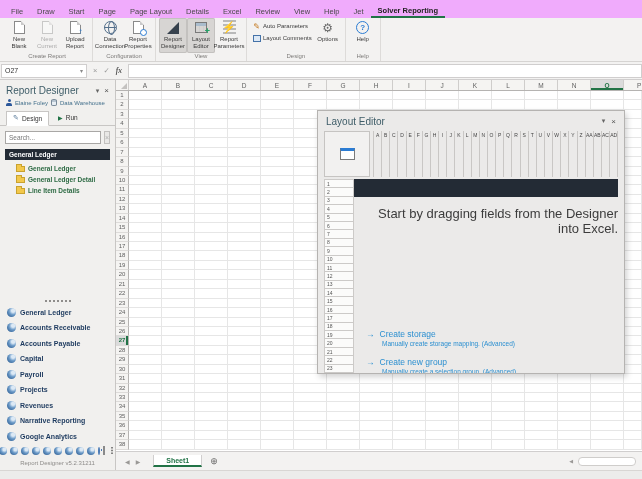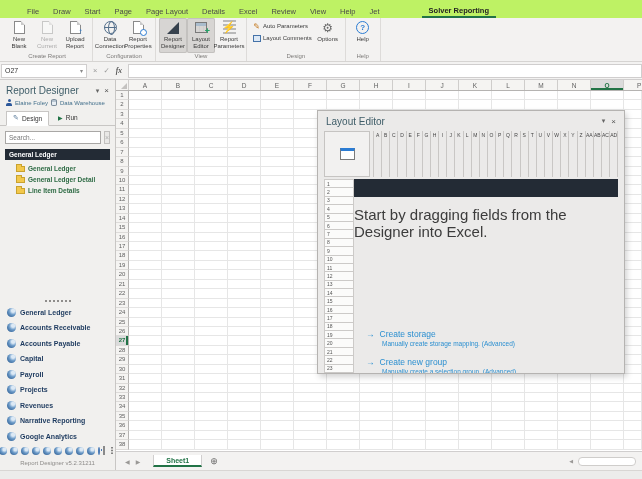--- a/index.html
+++ b/index.html
@@ -1,22 +1,22 @@
 <!DOCTYPE html>
 <html style="--accent: #217346; --dark: #232b35; --link: #2b8fd0; --title: #3f5d68; --usertext: #44708c; --treetext: #2e6b44; --modtext: #1d3a5f;"><head>
 <meta charset="utf-8">
 <style>
   * { box-sizing: border-box; margin: 0; padding: 0; }
   html,body { width:642px; height:479px; overflow:hidden; }
   body { font-family:"Liberation Sans", sans-serif; background:#f3f2f1; color:#333; position:relative; }
 
   
-  #ribbon-tabs { height:18px; display:flex; align-items:flex-end; padding-left:20px; background:#bef264; }
+  #ribbon-tabs { height:18px; display:flex; align-items:flex-end; padding-left:4px; background:#f0abfc; }
   .rtab { padding:3px 7px 2px; font-size:7.5px; color:#4a4a4a; white-space:nowrap; cursor:default; }
-  .rtab.active { font-weight:bold; color:#222; border-bottom:2px solid var(--accent); padding-bottom:1px;margin-left:35px; }
+  .rtab.active { font-weight:bold; color:#222; border-bottom:2px solid var(--accent); padding-bottom:1px; }
 
   #ribbon-body { height:44px; background:#f3f2f1; border-bottom:1px solid #d6d4d2; display:flex; padding:0 2px; }
   .rgroup { display:flex; flex-direction:column; border-right:1px solid #dddbd9; padding:0 3px; }
   .rgroup-body { flex:1; display:flex; align-items:stretch; }
   .rgroup-label { font-size:6px; color:#7d7b79; text-align:center; padding:0 2px 2px; }
   .rbtn { cursor:default; border-radius:2px; }
   .rbtn.large { width:28px; display:flex; flex-direction:column; align-items:center; padding:2px 1px 1px; }
   .rbtn.large .icwrap { height:15px; display:flex; align-items:center; justify-content:center; margin-bottom:1px; }
   .rlbl { font-size:6px; color:#3b3b3b; text-align:center; line-height:1.2; }
   .rbtn.on { background:#d7d5d3; box-shadow:inset 0 0 0 1px #c3c1bf; }
@@ -136,21 +136,21 @@
   #le-bigbtn { width:46px; height:46px; flex:none; background:#f2f1f0; border:1px solid #c6c4c2; display:flex; align-items:center; justify-content:center; margin-right:3px; }
   .winicon { width:15px; height:12px; background:#fff; border:1px solid #7a7a7a; border-top:3px solid #2b7cd3; }
   #le-cols { flex:1; display:flex; border-left:1px solid #c9c7c5; }
   .le-col { flex:1; border-right:1px solid #c9c7c5; font-size:5px; color:#444; text-align:center; padding-top:1px; overflow:hidden; }
   #le-body { flex:1; display:flex; margin:2px 6px 0; overflow:hidden; }
   #le-rownums { width:30px; flex:none; display:flex; flex-direction:column; }
   .le-rownum { flex:1; background:#fbfbfa; border:1px solid #cccac8; border-top:none; font-size:5px; color:#555; padding-left:2px; display:flex; align-items:center; }
   .le-rownum:first-child { border-top:1px solid #cccac8; }
   #le-canvas { flex:1; position:relative; }
   #le-darkbar { position:absolute; left:0; right:0; top:0; height:18px; background:var(--dark); }
-  #le-hint { position:absolute; top:27px; left:0; right:0; text-align:left; font-size:15px; color:#3c3c3c; }
+  #le-hint { position:absolute; top:27px; left:0; right:0; text-align:right; font-size:13px; color:#3c3c3c; }
   .le-link { position:absolute; left:12px; }
   .le-link .lk { display:flex; align-items:center; gap:5px; font-size:8.5px; color:var(--link); }
   .le-link .desc { font-size:6.5px; color:var(--link); margin-left:16px; margin-top:1px; }
   #le-link-storage { top:150px; }
   #le-link-group { top:178px; }
 </style>
 </head>
 <body>
 
 <div id="ribbon-tabs">

